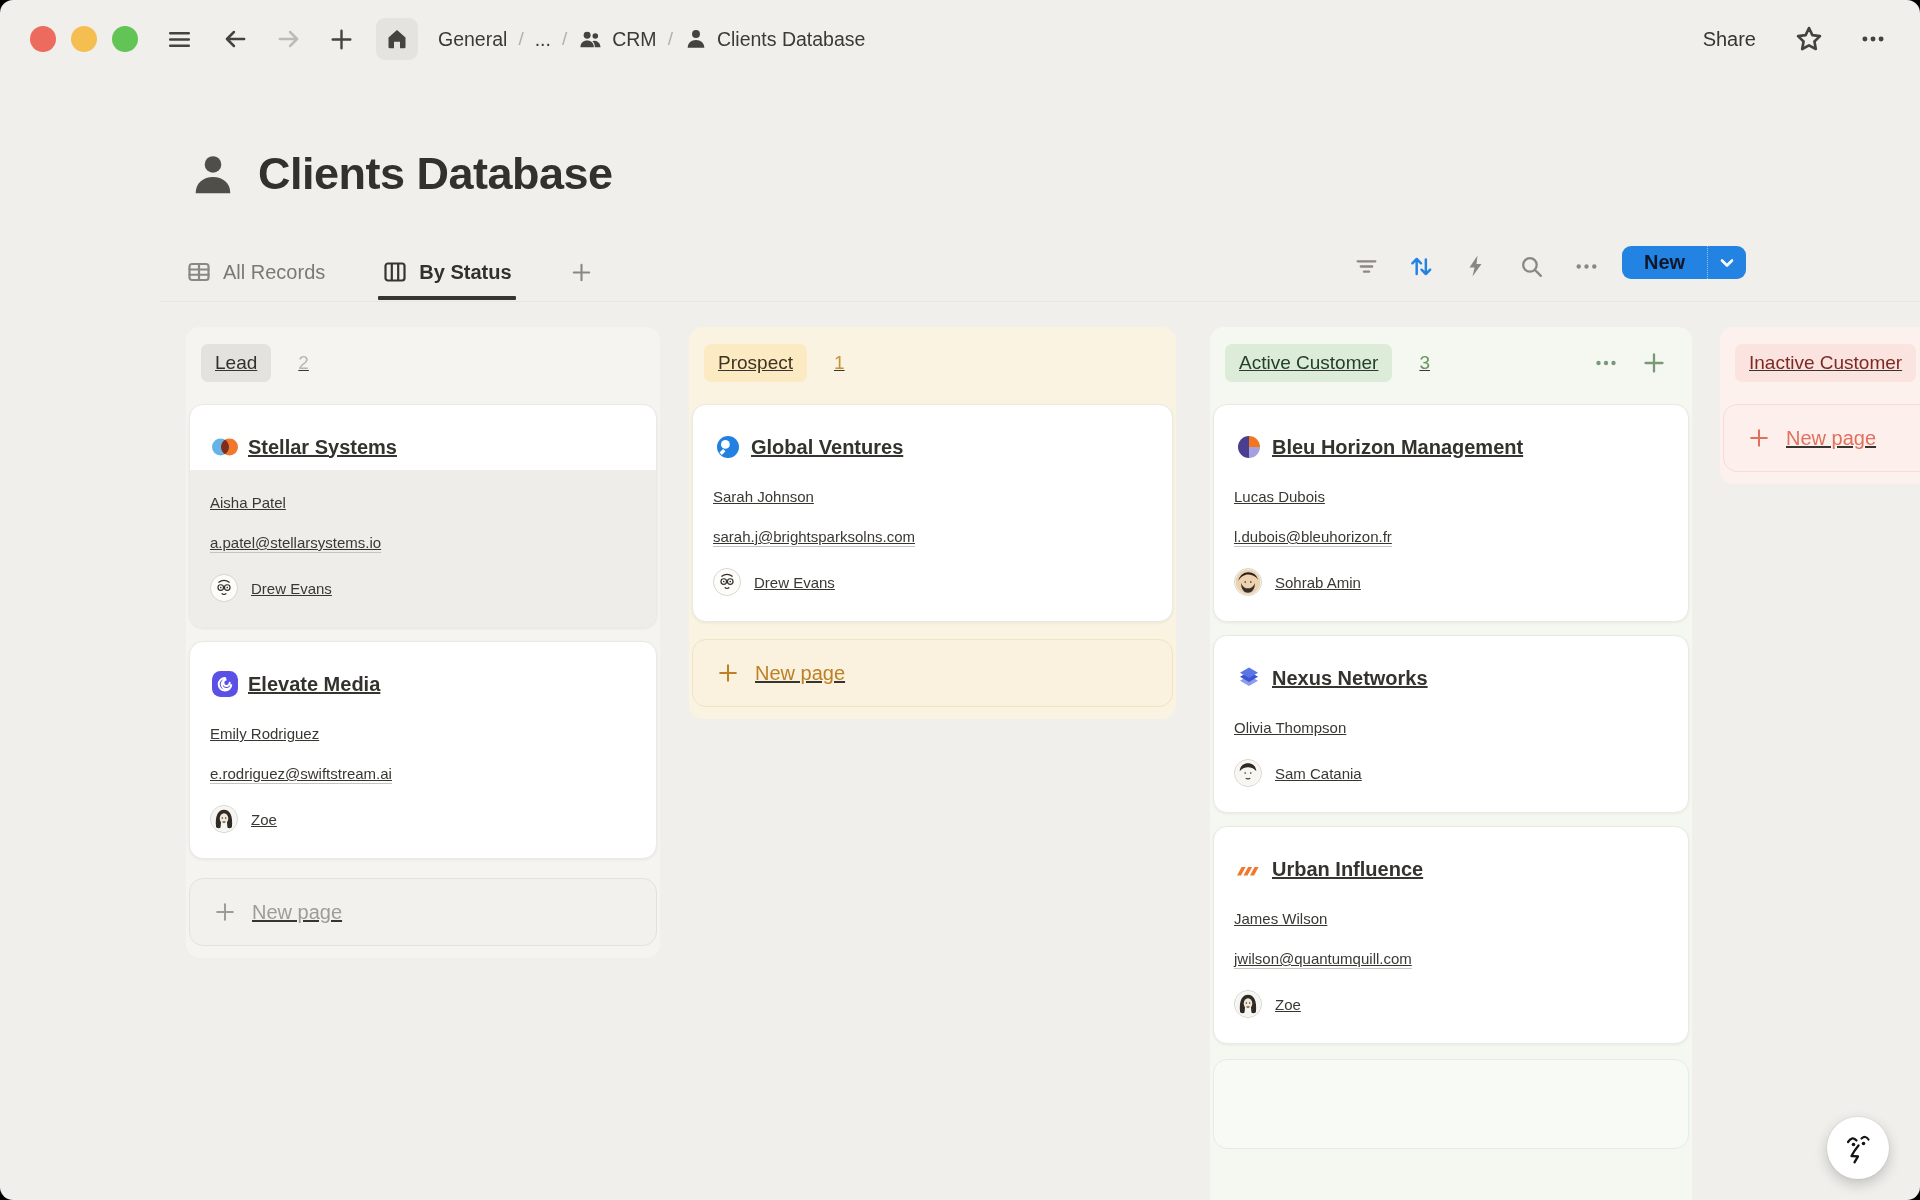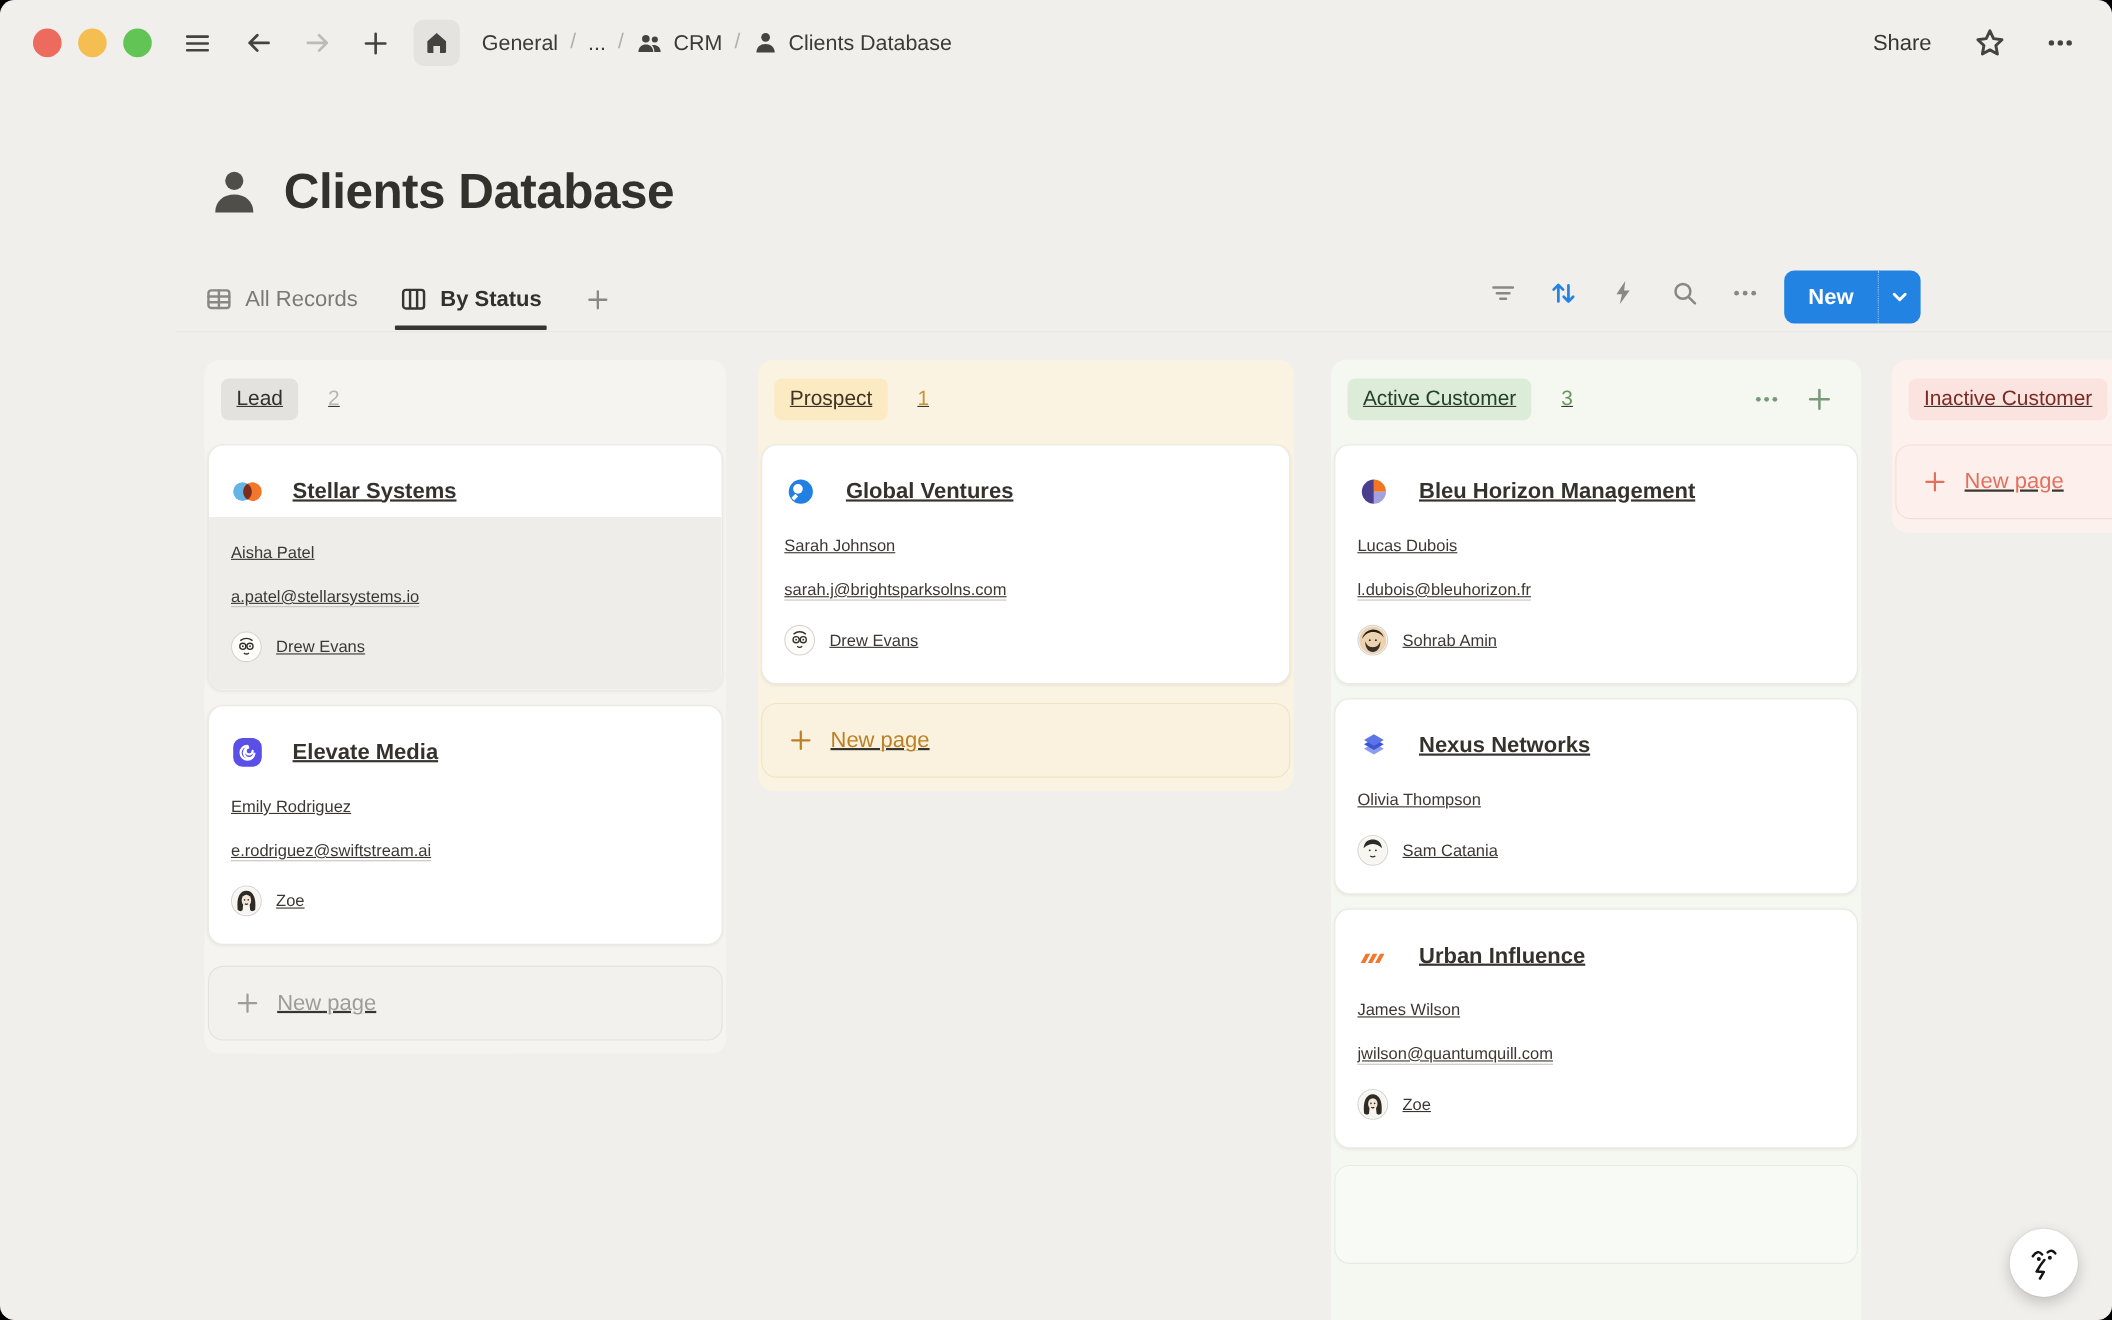--- a/index.html
+++ b/index.html
@@ -22,31 +22,31 @@
   .crumb { padding:4px 6px; border-radius:6px; white-space:nowrap; display:flex; align-items:center; gap:9px; }
   .crumb-sep { color:#b2b0ab; margin:0 5px; font-size:19px; }
   .topbar-right { margin-left:auto; display:flex; align-items:center; gap:30px; }
   .share { font-size:20px; color:#37352f; padding:4px 6px; }
 
   
   .title-row { position:absolute; left:188px; top:148px; display:flex; align-items:flex-end; gap:20px; }
   .page-title { font-size:45px; font-weight:700; color:#33312b; letter-spacing:-.5px; }
 
   
-  .tabs { position:absolute; left:186px; top:244px; display:flex; align-items:center; gap:38px; height:56px; }
+  .tabs { position:absolute; left:186px; top:244px; display:flex; align-items:center; gap:57px; height:56px; }
   .tab { position:relative; display:flex; align-items:center; gap:11px; font-size:20px; height:56px; }
   .tab.inactive { color:#7b7974; font-weight:500; }
   .tab.active { color:#33312b; font-weight:600; }
   .tab.active::after { content:""; position:absolute; left:-4px; right:-4px; bottom:0; height:4px;
                        background:#37352f; border-radius:1px; }
   .tabs-divider { position:absolute; top:301px; left:160px; right:0; height:1px; background:#e8e6e1; }
   .view-actions { position:absolute; left:1352px; top:252px; display:flex; align-items:center; gap:27px; }
   .va-icon { width:28px; height:28px; display:flex; align-items:center; justify-content:center; }
-  .new-btn { position:absolute; left:1622px; top:246px; width:124px; height:48px; background:#2383e2;
-             border-radius:9px; display:flex; align-items:stretch; color:#ffffff; }
+  .new-btn { position:absolute; left:1622px; top:246px; width:124px; height:33px; background:#2383e2;
+             border-radius:9px; display:flex; align-items:stretch; color:#0f172a; }
   .new-label { flex:1; display:flex; align-items:center; justify-content:center;
                font-size:20px; font-weight:700; border-right:1px dotted rgba(255,255,255,.55); }
   .new-caret { width:38px; display:flex; align-items:center; justify-content:center; }
 
   
   .col { position:absolute; top:327px; border-radius:14px; padding:0 3px 12px;text-decoration:underline; }
   .col-lead     { left:186px;  width:474px; background:#f5f4f1; }
   .col-prospect { left:689px;  width:487px; background:#faf3e2; }
   .col-active   { left:1210px; width:482px; background:#f4f8f1; height:900px; }
   .col-inactive { left:1720px; width:480px; background:#fdf1ee; }
@@ -55,21 +55,21 @@
   .chip-lead     { background:#e4e2df; color:#32302c; }
   .chip-prospect { background:#fbeac2; color:#3f3322; }
   .chip-active   { background:#dcecd8; color:#22402a; }
   .chip-inactive { background:#fbe3df; color:#7c2a24; }
   .count { margin-left:27px; font-size:19px; font-weight:500; }
   .count-lead{ color:#b8b6b1; } .count-prospect{ color:#c99232; } .count-active{ color:#67955c; }
   .col-head-actions { margin-left:auto; display:flex; align-items:center; gap:22px; margin-right:10px; }
 
   .card { background:#fff; border:1px solid #ebe9e4; border-radius:14px; margin-bottom:13px;
           box-shadow:0 1px 3px rgba(15,15,15,.06); overflow:hidden; }
-  .card-head { display:flex; align-items:center; gap:26px; padding:27px 20px 0; }
+  .card-head { display:flex; align-items:center; gap:8px; padding:27px 20px 0; }
   .card-title { font-size:20px; font-weight:600; color:#34322c; }
   .logo { width:30px; height:30px; flex:none; }
   .card-props { padding:26px 20px 25px; }
   .props-dim { background:#efedea; margin-top:8px; padding-top:24px; }
   .prop { font-size:15px; color:#3a3833; margin-bottom:23px; }
   .prop:last-child { margin-bottom:0; }
   .prop.email span { text-decoration:underline; text-decoration-color:#c6c4bf; text-underline-offset:4px; }
   .prop.owner { display:flex; align-items:center; gap:13px; }
   .avatar { width:28px; height:28px; border-radius:50%; background:#fff; border:1px solid #d6d4cf;
             overflow:hidden; flex:none; display:flex; }

